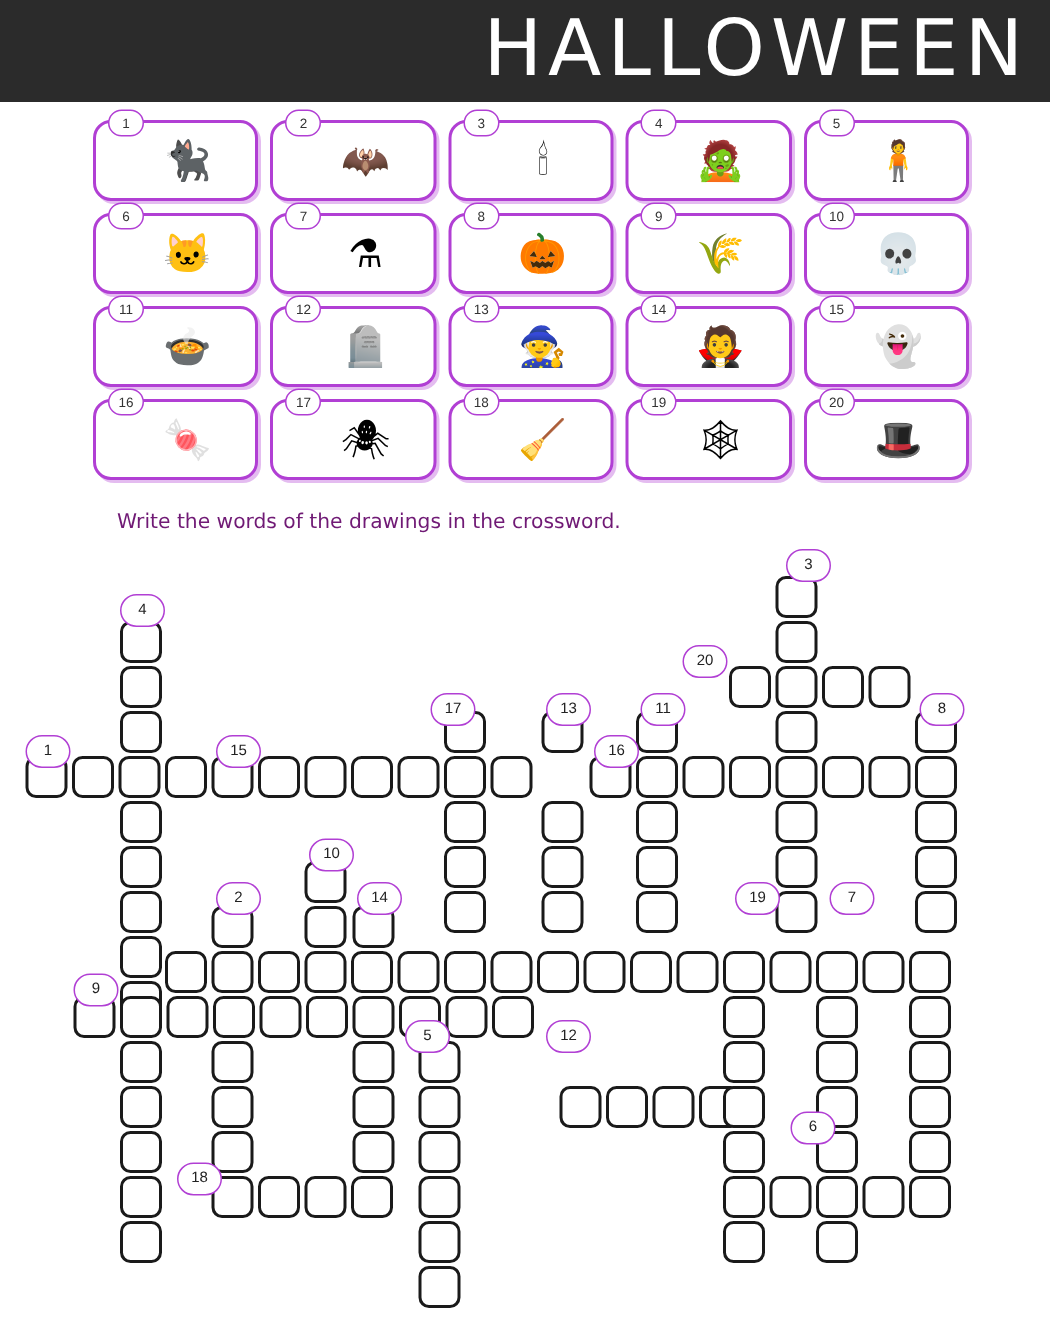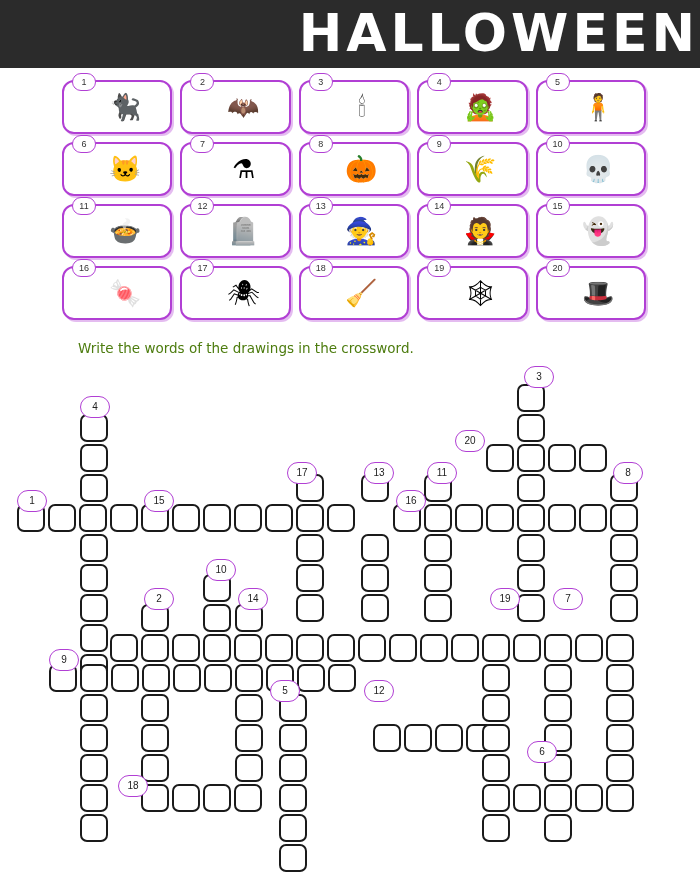--- a/index.html
+++ b/index.html
@@ -18,25 +18,25 @@
   
   #title-bar {
     position: absolute;
     left: 0; top: 0;
     width: 700px;
     height: 68px;
     background: #2b2b2b;
   }
   #title-text {
     position: absolute;
-    right: 1px;
+    right: 14px;
     top: 2px;
     color: #ffffff;
     font-family: "DejaVu Sans", sans-serif;
-    font-weight: bold;
+    font-weight: normal;
     font-size: 52px;
     letter-spacing: 4px;
     line-height: 62px;
     white-space: nowrap;
   }
 
   
   #cards {
     position: absolute;
     left: 62px;
@@ -82,21 +82,21 @@
     user-select: none;
   }
 
   
   #instruction {
     position: absolute;
     left: 78px;
     top: 340px;
     font-family: "DejaVu Sans", sans-serif;
     font-size: 13.5px;
-    color: #4d7c0f;
+    color: #701a75;
   }
 
   
   #crossword {
     position: absolute;
     left: 0;
     top: 360px;
     width: 700px;
     height: 535px;
   }

